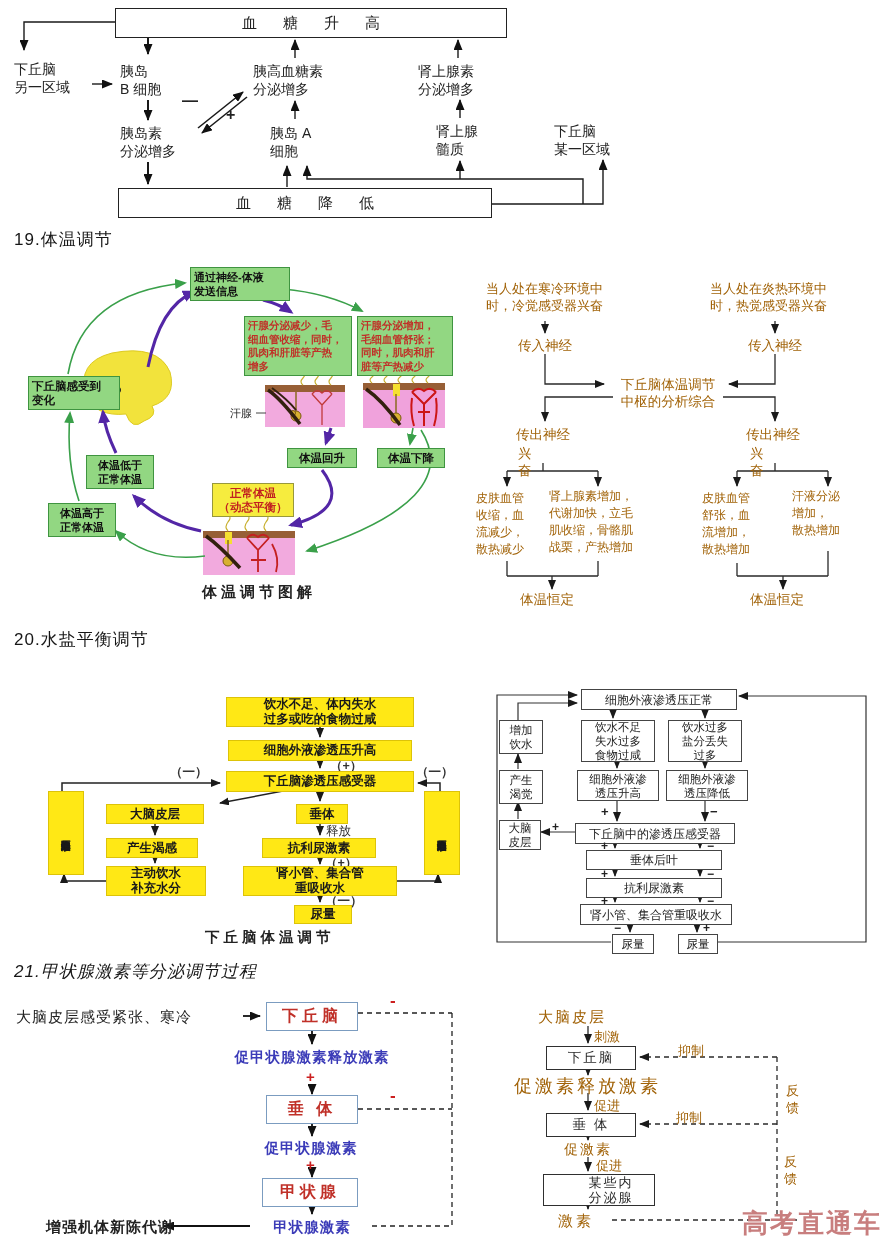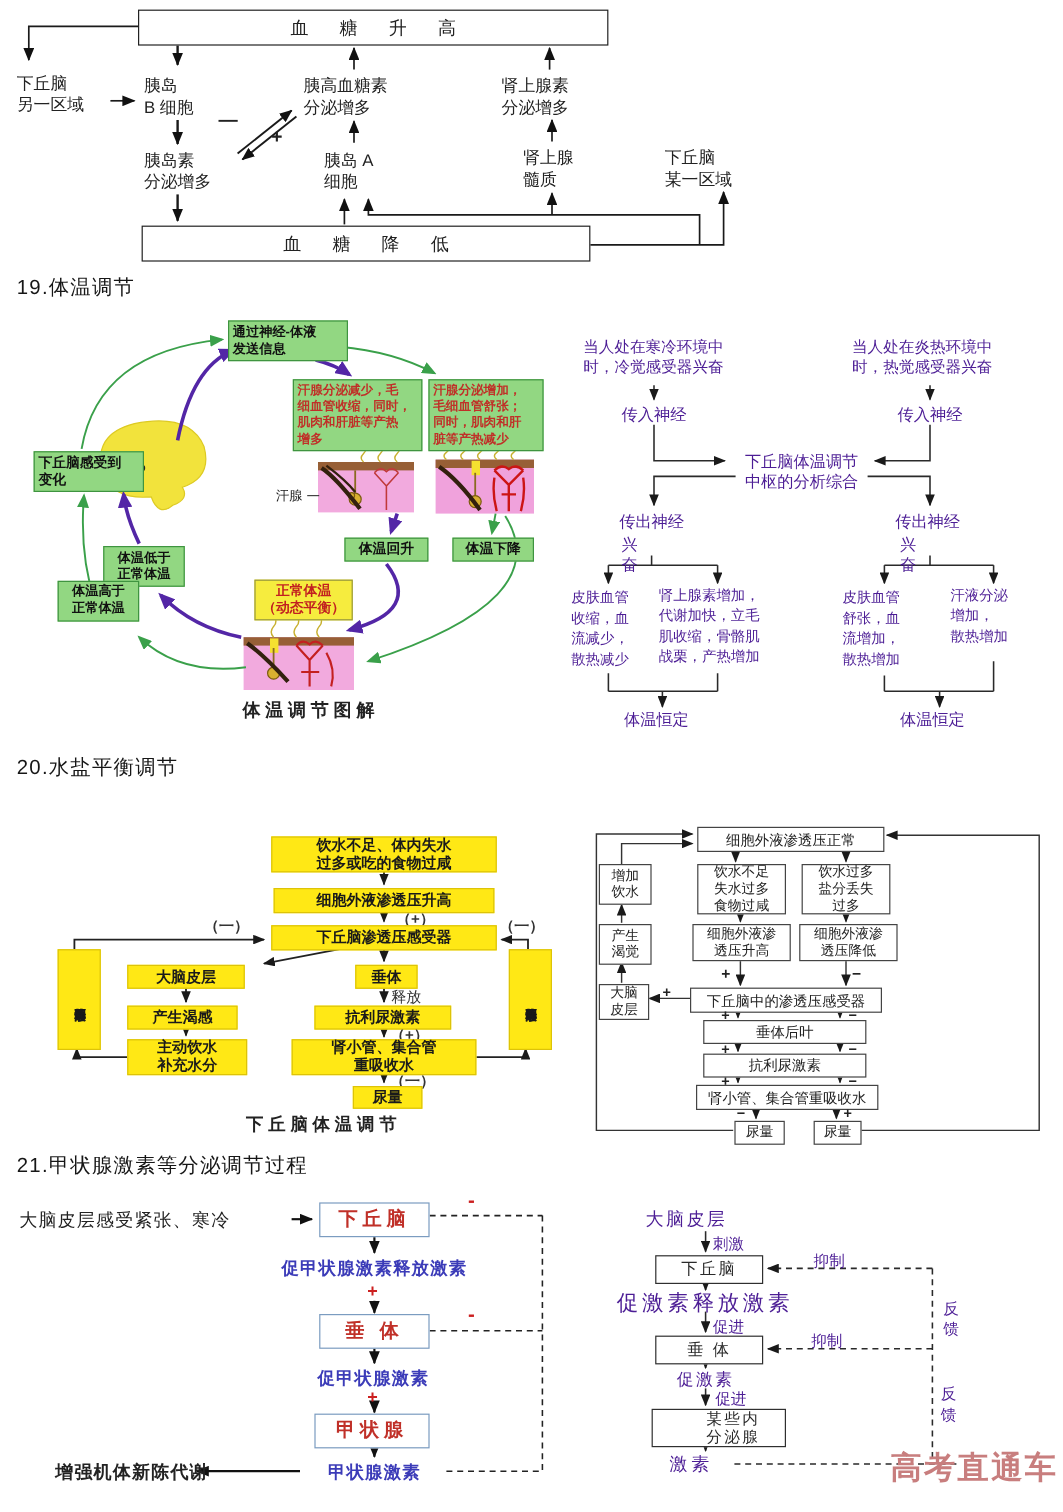--- a/index.html
+++ b/index.html
@@ -13,21 +13,21 @@
   .bigbox{border:1.6px solid #222;display:flex;align-items:center;justify-content:center;
           font-size:15px;color:#222;background:#fff;}
   .gap{letter-spacing:26px;margin-right:-26px;}
   .node{font-size:14px;line-height:18px;color:#222;}
   .title{font-size:17px;color:#161616;letter-spacing:1px;}
   .gbox{background:#92d782;border:1.2px solid #3f9440;padding:2px 3px;font-size:11px;
         line-height:14px;color:#111;font-weight:bold;}
   .gred{color:#c03028;font-size:10.5px;line-height:13.5px;}
   .ybox2{background:#f6ec3e;border:1px solid #98983c;color:#c22020;font-weight:bold;
          font-size:11.5px;line-height:14px;padding:2px 3px;text-align:center;}
-  .hw{color:#4c1d95;font-size:13px;line-height:17px;}
+  .hw{color:#a16207;font-size:13px;line-height:17px;}
   .ybox{background:#ffe815;border:1px solid #ddc308;color:#1a1a1a;font-weight:bold;
         font-size:12.5px;line-height:15px;display:flex;align-items:center;justify-content:center;
         text-align:center;}
   .vert{writing-mode:vertical-rl;text-orientation:upright;font-size:9.5px;line-height:1;
         letter-spacing:0;display:flex;align-items:center;justify-content:center;}
   .bx{background:#fff;border:1.1px solid #444;color:#222;font-size:11.5px;line-height:14px;
       display:flex;align-items:center;justify-content:center;text-align:center;}
   .sgn{font-size:13px;font-weight:bold;color:#222;}
   .rbx{background:#fff;border:1.6px solid #7b9cc0;display:flex;align-items:center;justify-content:center;
        color:#c03028;font-weight:bold;font-size:16px;letter-spacing:4px;}
@@ -276,21 +276,21 @@
 肌肉和肝脏等产热
 增多</div>
 <div class="abs lvl gbox gred t" style="left:357px;top:316px;width:88px;">汗腺分泌增加，
 毛细血管舒张；
 同时，肌肉和肝
 脏等产热减少</div>
 <div class="abs lvl gbox t" style="left:28px;top:376px;width:84px;font-size:11.5px;">下丘脑感受到
 变化</div>
 <div class="abs lvl gbox t ctr" style="left:86px;top:455px;width:60px;">体温低于
 正常体温</div>
-<div class="abs lvl gbox t ctr" style="left:48px;top:484px;width:60px;font-family:Liberation Mono, monospace;">体温高于
+<div class="abs lvl gbox t ctr" style="left:48px;top:503px;width:60px;">体温高于
 正常体温</div>
 <div class="abs lvl gbox ctr" style="left:287px;top:448px;width:62px;font-size:11.5px;">体温回升</div>
 <div class="abs lvl gbox ctr" style="left:377px;top:448px;width:60px;font-size:11.5px;">体温下降</div>
 <div class="abs lvl ybox2 t" style="left:212px;top:483px;width:74px;">正常体温
 （动态平衡）</div>
 <div class="abs lvl" style="left:230px;top:406px;font-size:11px;color:#222;">汗腺</div>
 <div class="abs lvl cap" style="left:202px;top:583px;">体温调节图解</div>
 
 <div class="abs lvl hw t" style="left:486px;top:280px;width:152px;">当人处在寒冷环境中
 时，冷觉感受器兴奋</div>
@@ -375,21 +375,21 @@
 <div class="abs lvl sgn" style="left:707px;top:867px;font-size:12px;">−</div>
 <div class="abs lvl bx" style="left:586px;top:878px;width:134px;height:18px;font-size:12px;">抗利尿激素</div>
 <div class="abs lvl sgn" style="left:601px;top:894px;font-size:12px;">+</div>
 <div class="abs lvl sgn" style="left:707px;top:894px;font-size:12px;">−</div>
 <div class="abs lvl bx" style="left:580px;top:904px;width:150px;height:19px;font-size:12px;">肾小管、集合管重吸收水</div>
 <div class="abs lvl sgn" style="left:614px;top:921px;font-size:12px;">−</div>
 <div class="abs lvl sgn" style="left:703px;top:921px;font-size:12px;">+</div>
 <div class="abs lvl bx" style="left:612px;top:934px;width:40px;height:18px;">尿量</div>
 <div class="abs lvl bx" style="left:678px;top:934px;width:38px;height:18px;">尿量</div>
 
-<div class="abs lvl title" style="left:14px;top:960px;">21.甲状腺激素等分泌调节过程</div>
+<div class="abs lvl title" style="left:14px;top:960px;font-style:italic;">21.甲状腺激素等分泌调节过程</div>
 
 <div class="abs lvl" style="left:16px;top:1008px;font-size:15px;letter-spacing:1px;color:#222;">大脑皮层感受紧张、寒冷</div>
 <div class="abs lvl rbx" style="left:266px;top:1002px;width:90px;height:27px;">下丘脑</div>
 <div class="abs lvl redsgn" style="left:390px;top:994px;">-</div>
 <div class="abs lvl blue ctr" style="left:214px;top:1048px;width:196px;letter-spacing:1px;">促甲状腺激素释放激素</div>
 <div class="abs lvl redsgn" style="left:306px;top:1070px;font-size:15px;">+</div>
 <div class="abs lvl rbx" style="left:266px;top:1095px;width:90px;height:27px;">垂 体</div>
 <div class="abs lvl redsgn" style="left:390px;top:1089px;">-</div>
 <div class="abs lvl blue ctr" style="left:246px;top:1139px;width:130px;letter-spacing:1px;">促甲状腺激素</div>
 <div class="abs lvl redsgn" style="left:306px;top:1158px;font-size:15px;">+</div>

